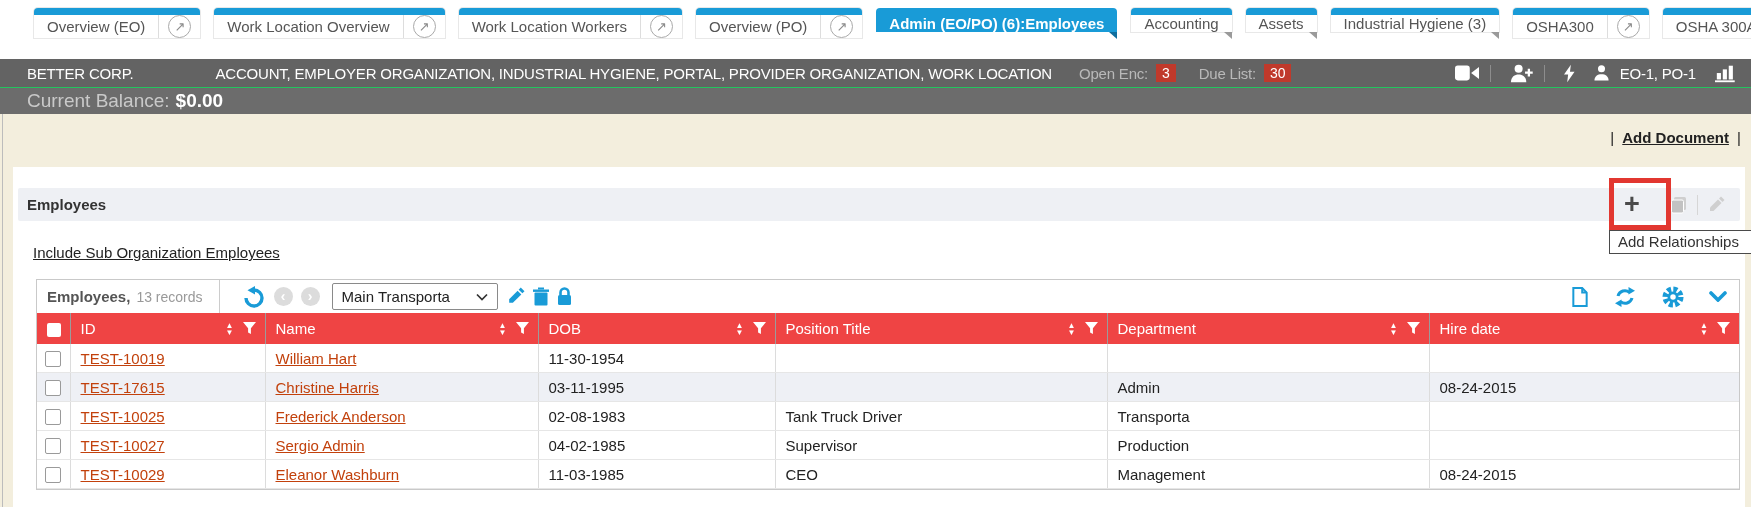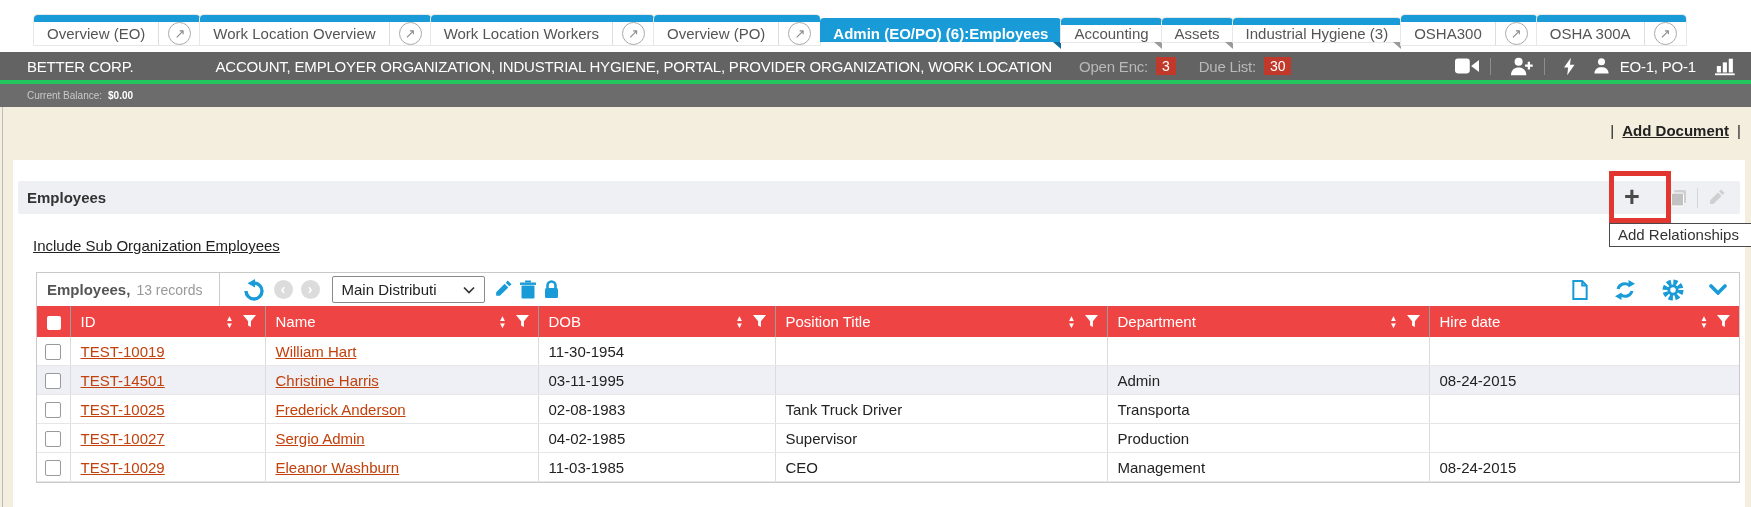--- a/index.html
+++ b/index.html
@@ -1,20 +1,20 @@
 <!DOCTYPE html>
 <html><head>
 <meta charset="utf-8">
 <style>
   html,body{margin:0;padding:0;}
   body{width:1751px;height:507px;overflow:hidden;position:relative;
        font-family:"Liberation Sans",sans-serif;background:#f3eedd;}
   
-  .tabbar{height:52px;background:#fff;display:flex;align-items:center;
-          padding:8px 0 0 34px;box-sizing:border-box;gap:0;overflow:hidden;white-space:nowrap;}
+  .tabbar{height:59px;background:#fff;display:flex;align-items:flex-start;
+          padding:8px 0 0 34px;box-sizing:border-box;gap:14px;overflow:hidden;white-space:nowrap;}
   .tab{position:relative;background:#fff;border-top:7px solid #199bd7;border-radius:4px 4px 0 0;
        display:flex;align-items:center;flex:0 0 auto;box-shadow:0 0 0 1px #e8e8e8;}
   .tab-label{padding:0 13px;font-size:15px;color:#555;}
   .tab-arrowbtn{border-left:1px solid #ddd;padding:0 9px;display:flex;align-items:center;height:70%;}
   .arrow-circle{width:21px;height:21px;border:1px solid #a9a9a9;border-radius:50%;color:#8b8b8b;
                 font-size:13px;line-height:21px;text-align:center;}
   .tab.fold::after{content:"";position:absolute;right:0;bottom:-7px;
                    border-top:7px solid #9a9a9a;border-left:8px solid transparent;}
   .tab.active{background:#199bd7;border-top-color:#199bd7;box-shadow:none;}
   .tab.active .tab-label{color:#fff;font-weight:bold;}
@@ -22,22 +22,22 @@
   
   .orgbar{height:28px;background:#636363;color:#fff;display:flex;align-items:center;
           font-size:15px;letter-spacing:-0.2px;padding:0 14px 0 27px;box-sizing:border-box;}
   .company{margin-right:82px;}
   .enc-label{color:#b9b9b9;margin-left:27px;}
   .badge{background:#c0392b;color:#fff;padding:1px 6px;margin-left:8px;font-size:14px;}
   .orgbar-right{margin-left:auto;display:flex;align-items:center;gap:11px;}
   .vdiv{width:1px;height:17px;background:#8d8d8d;}
   .usertext{font-size:15px;}
   
-  .balancebar{height:27px;background:#6c6c6c;border-top:4px solid #22c55e;color:#c9c9c9;
-              font-size:10px;display:flex;align-items:center;padding-left:27px;box-sizing:border-box;}
+  .balancebar{height:27px;background:#6c6c6c;border-top:1px solid #22c55e;color:#c9c9c9;
+              font-size:19px;display:flex;align-items:center;padding-left:27px;box-sizing:border-box;}
   .balance-val{color:#fff;font-weight:bold;margin-left:6px;}
   
   .content{position:relative;height:495px;}
   .edge-line{position:absolute;left:2px;top:0;height:407px;width:1px;background:#bcbcbc;}
   .adddoc-row{height:44px;box-sizing:border-box;text-align:right;padding:15px 10px 0 0;
               font-size:15px;color:#222;}
   .adddoc-row a{color:#222;font-weight:bold;text-decoration:underline;margin:0 4px;cursor:pointer;}
   .panel{position:relative;margin:0 6px 0 13px;background:#fff;height:363px;}
   .section-head{margin:9px 5px;position:relative;top:21px;height:33px;background:#eef0f4;
                 border-radius:2px;display:flex;align-items:center;}
@@ -237,21 +237,21 @@
         <span class="gt-div"></span>
         <span class="gt-icon">
           <svg width="24" height="22" viewBox="0 0 24 22">
               <path d="M12 4a8 8 0 1 1-8 8" fill="none" stroke="#199bd7" stroke-width="3.4"></path>
               <polygon points="13,0 13,8.5 5.5,4.2" fill="#199bd7"></polygon>
             </svg>
         </span>
         <span class="nav-circle">‹</span>
         <span class="nav-circle">›</span>
         <span class="perspective">
-          <span>Main Distributi</span>
+          <span>Main Transporta</span>
           <svg width="12" height="8" viewBox="0 0 12 7">
               <polyline points="1,1 6,6 11,1" fill="none" stroke="#333" stroke-width="1.7"></polyline>
             </svg>
         </span>
         <span class="gt-icon">
           <svg width="19" height="19" viewBox="0 0 18 18">
               <path d="M3 11.5 L11 3.5 14.5 7 6.5 15 3 15z" fill="#199bd7"></path>
               <path d="M12 2.5l2-2 3.5 3.5-2 2z" fill="#199bd7"></path>
             </svg>
         </span>
@@ -390,21 +390,21 @@
             <td class="cbcell"><span class="cb"></span></td>
             <td><span class="cell-link">TEST-10019</span></td>
             <td><span class="cell-link">William Hart</span></td>
             <td>11-30-1954</td>
             <td></td>
             <td></td>
             <td></td>
           </tr>
           <tr class="alt">
             <td class="cbcell"><span class="cb"></span></td>
-            <td><span class="cell-link">TEST-14501</span></td>
+            <td><span class="cell-link">TEST-17615</span></td>
             <td><span class="cell-link">Christine Harris</span></td>
             <td>03-11-1995</td>
             <td></td>
             <td>Admin</td>
             <td>08-24-2015</td>
           </tr>
           <tr>
             <td class="cbcell"><span class="cb"></span></td>
             <td><span class="cell-link">TEST-10025</span></td>
             <td><span class="cell-link">Frederick Anderson</span></td>

